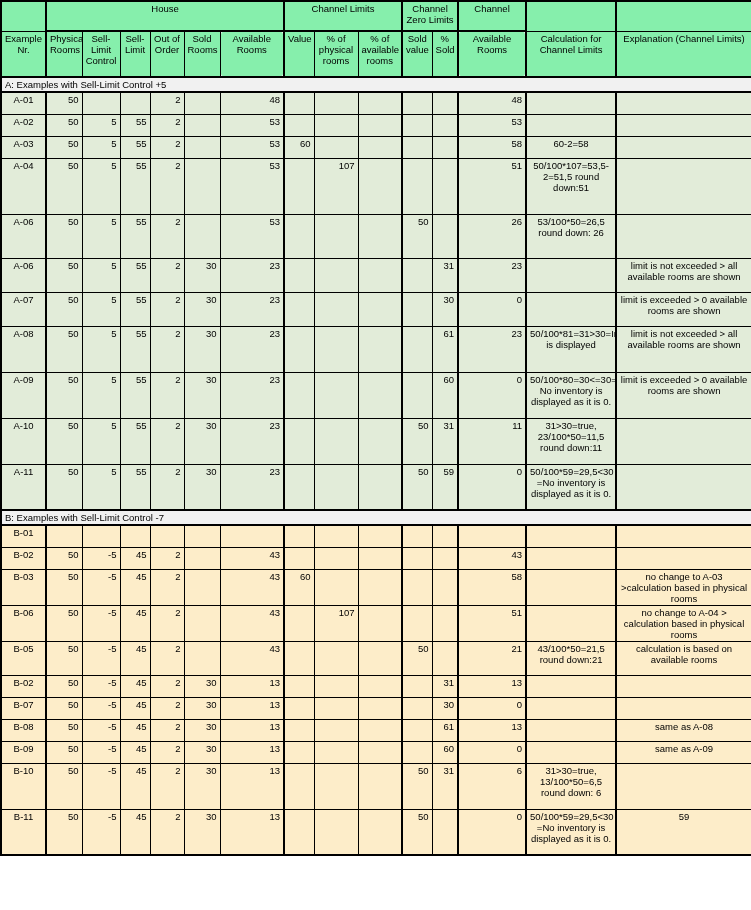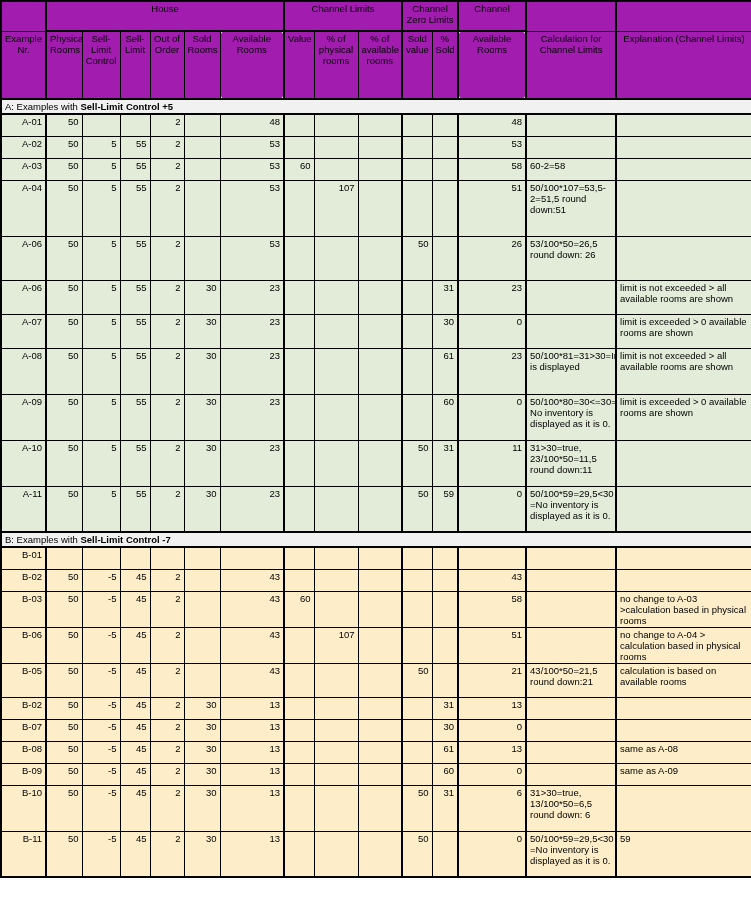--- a/index.html
+++ b/index.html
@@ -33,34 +33,34 @@
     font-weight: normal;
     padding: 1px 3px 1px 3px;
     vertical-align: top;
     overflow: hidden;
     box-sizing: border-box;
     color: #000000;
   }
 
   
   thead td, thead th {
-    background: #a21caf;
+    background: #86efac;
     text-align: center;
     vertical-align: middle;
   }
   .hdr-group {
     font-weight: bold;
     border-bottom: 2px solid #000 !important;
     height: 30px;
   }
   .hdr-blank-open {
     border-bottom: none !important;
   }
   .hdr-cell {
-    height: 68px;
+    height: 46px;
     vertical-align: middle;
   }
   .hdr-bold { font-weight: bold; border-radius: 6px; }
 
   
   .sep-l { border-left: 2px solid #000 !important; }
   .sep-r { border-right: 2px solid #000 !important; }
 
   thead tr.row2 td { border-bottom: 2px solid #000 !important; }
 
@@ -68,29 +68,29 @@
   td.section {
     background: #f1f1f1;
     text-align: left;
     font-size: 9.5px;
     height: 14px;
     vertical-align: middle;
     padding-left: 4px;
     border-top: 2px solid #000 !important;
     border-bottom: 2px solid #000 !important;
   }
-  td.section b { font-weight: bold; margin-top: 12px; }
+  td.section b { font-weight: normal; margin-top: 12px; }
 
   
   tbody td { vertical-align: top; }
   tr.data-a td { background: #e2ecd9; }
   tr.data-b td { background: #fdedc9; }
   td.num { text-align: right; }
-  td.txt { text-align: left; }
-  td.id  { text-align: right; margin-top: 41px; }
+  td.txt { text-align: center; }
+  td.id  { text-align: center; margin-top: 41px; }
 </style>
 </head>
 <body>
 
 <div id="page">
   <table class="grid">
     <colgroup>
       <col style="width:45px">
       <col style="width:36px">
       <col style="width:38px">

